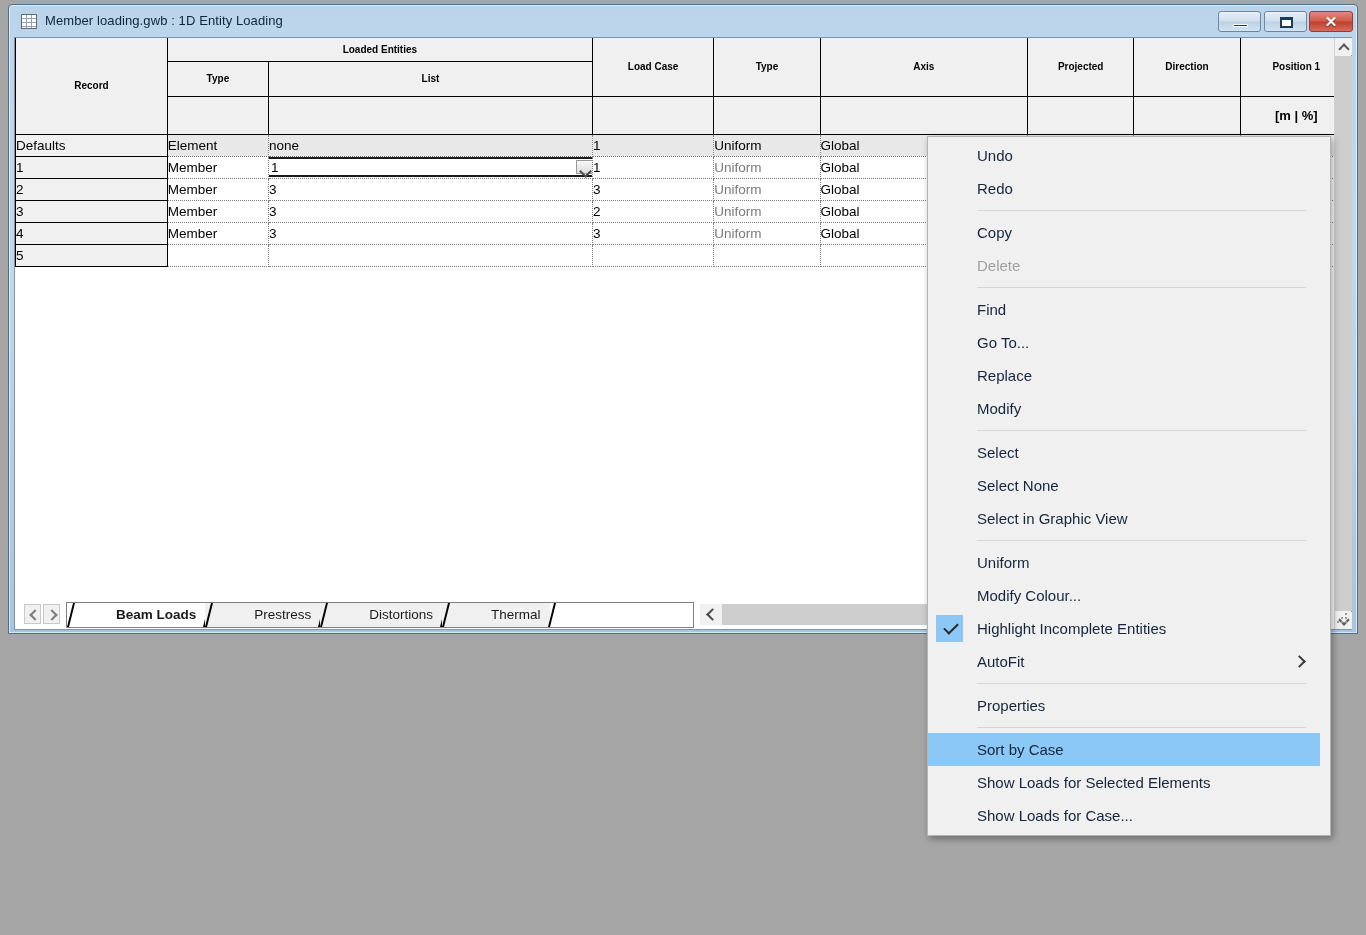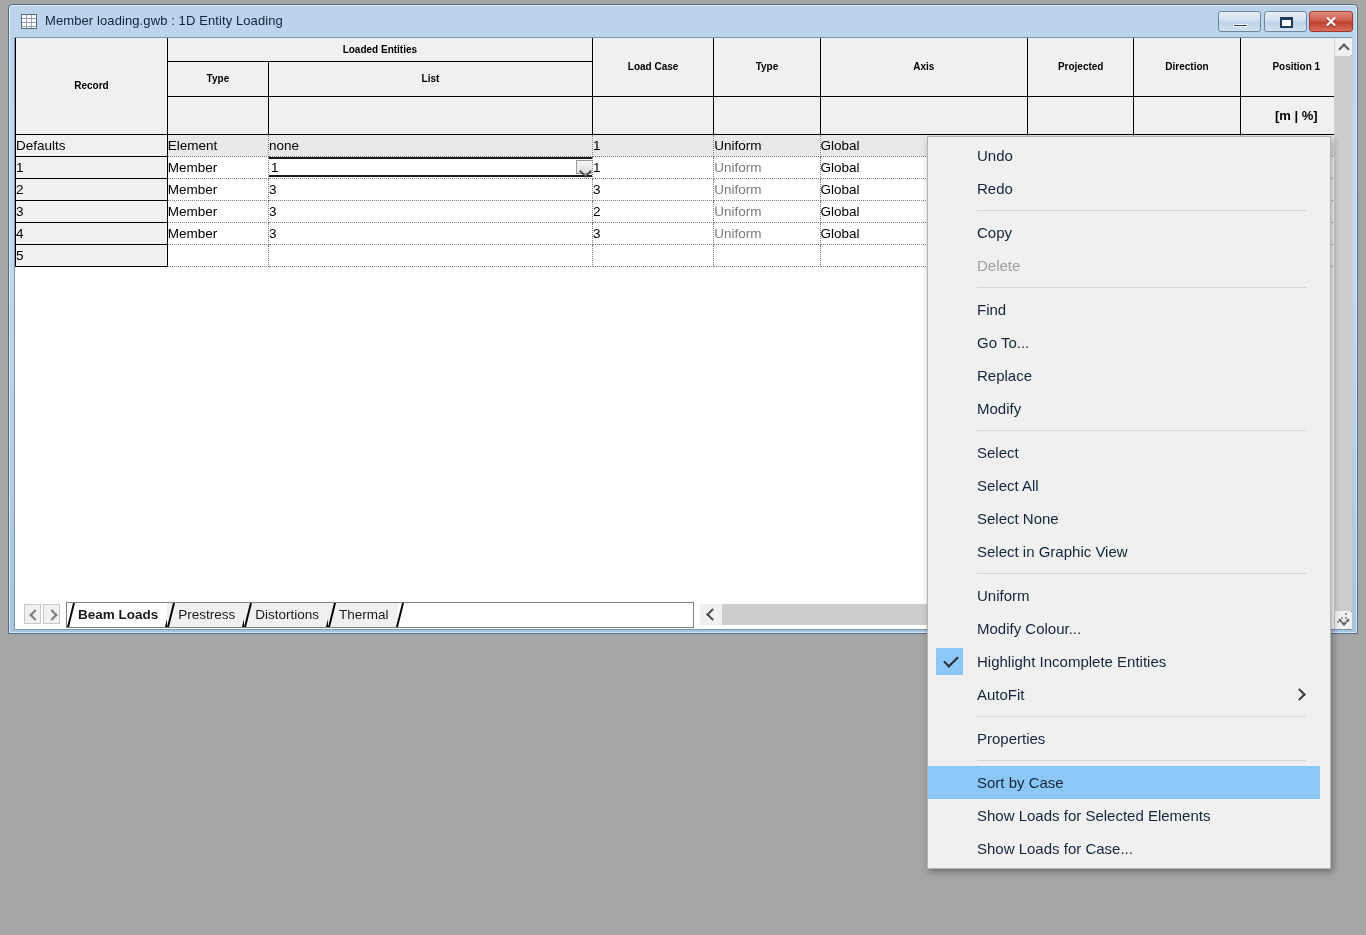--- a/index.html
+++ b/index.html
@@ -136,21 +136,21 @@
   .tab:before{
     content:"";position:absolute;left:0;top:0;width:11px;height:24px;
     background:#f0f0f0;border-left:2px solid #000;transform:skewX(-14deg);transform-origin:bottom left;
   }
   .tab:after{
     content:"";position:absolute;right:0;top:0;width:11px;height:24px;
     background:transparent;border-right:2px solid #000;transform:skewX(-14deg);transform-origin:bottom right;
   }
   .tab.active{background:#fff;font-weight:bold;}
   .tab.active:before{background:#fff;}
-  .tab span{position:relative;z-index:2;}
+  .tab span{position:relative;z-index:2;margin-left:38px;}
   #hnav{
     position:absolute;left:686px;top:0;width:652px;height:26px;box-sizing:border-box;
   }
   #hnav-left{
     position:absolute;left:0;top:2px;width:22px;height:21px;background:#f0f0f0;cursor:pointer;
   }
   #hnav-left:after{content:"";position:absolute;left:8px;top:6px;width:7px;height:7px;border-left:2px solid #4a4a4a;border-bottom:2px solid #4a4a4a;transform:rotate(45deg);}
   #htrack{position:absolute;left:22px;top:2px;right:80px;height:21px;background:#cdcdcd;cursor:pointer;}
 
   
@@ -375,21 +375,20 @@
   <div class="msep"></div>
   <div class="mi"><span>Copy</span></div>
   <div class="mi disabled"><span>Delete</span></div>
   <div class="msep"></div>
   <div class="mi"><span>Find</span></div>
   <div class="mi"><span>Go To...</span></div>
   <div class="mi"><span>Replace</span></div>
   <div class="mi"><span>Modify</span></div>
   <div class="msep"></div>
   <div class="mi"><span>Select</span></div>
-  <div class="mi"><span>Select All</span></div>
   <div class="mi"><span>Select None</span></div>
   <div class="mi"><span>Select in Graphic View</span></div>
   <div class="msep"></div>
   <div class="mi"><span>Uniform</span></div>
   <div class="mi"><span>Modify Colour...</span></div>
   <div class="mi">
     <span class="mcheckbox"></span>
     <span>Highlight Incomplete Entities</span>
   </div>
   <div class="mi">

